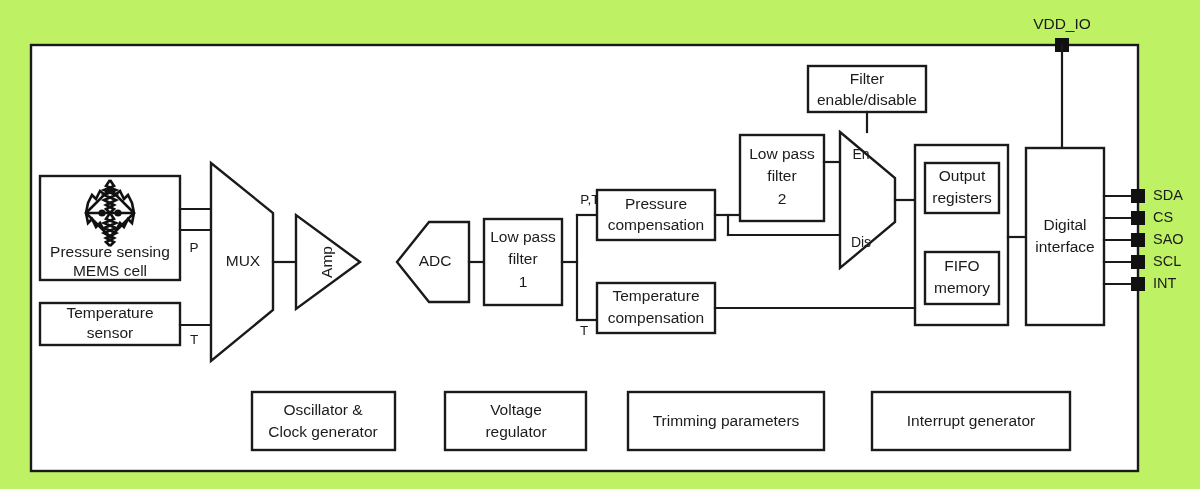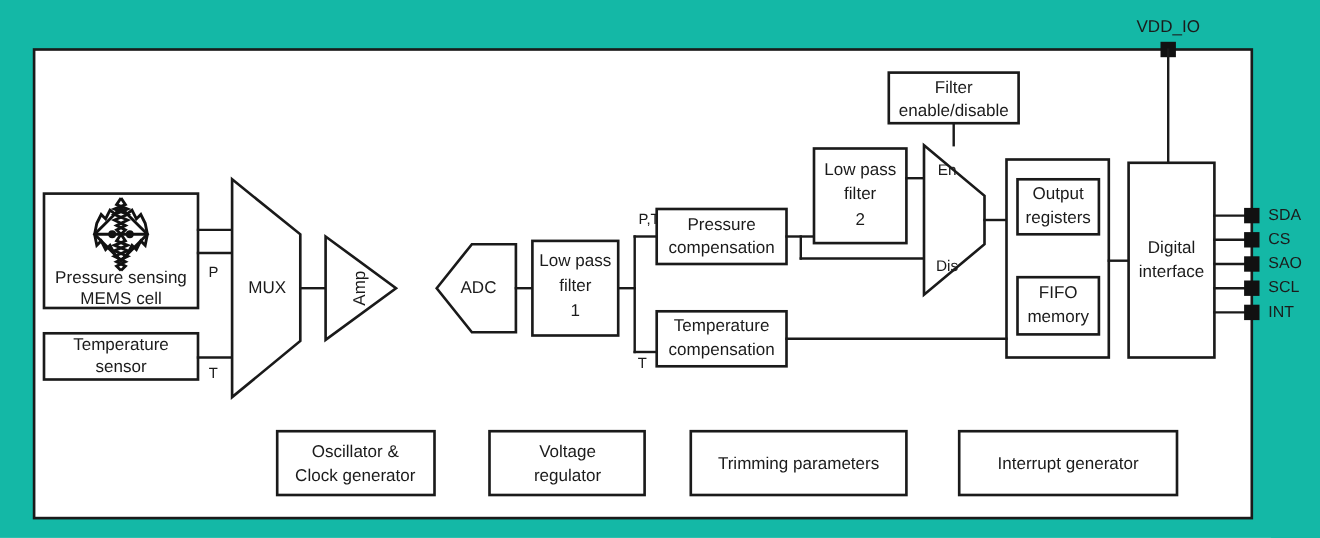--- a/index.html
+++ b/index.html
@@ -1,18 +1,18 @@
 <!DOCTYPE html>
 <html><head>
 <meta charset="utf-8">
 <style>
   html,body{margin:0;padding:0;background:#ffffff;}
   body{width:1200px;height:489px;overflow:hidden;
        font-family:"Liberation Sans","DejaVu Sans",sans-serif;}
-  #diagram{position:relative;width:1200px;height:489px;background:#14b8a6;}
+  #diagram{position:relative;width:1200px;height:489px;background:#bef264;}
   svg{display:block;}
   .box{fill:#ffffff;stroke:#1a1a1a;stroke-width:2.4;}
   .wire{fill:none;stroke:#1a1a1a;stroke-width:2.2;stroke-linecap:square;}
   .pad{fill:#111111;stroke:none;}
   .res{fill:none;stroke:#111111;stroke-width:2.6;stroke-linejoin:miter;}
   .dot{fill:#111111;}
   text{fill:#1b1b1b;font-family:"Liberation Sans","DejaVu Sans",sans-serif;
        dominant-baseline:middle;}
   .lbl{font-size:15.5px;text-anchor:middle;}
   .lbl-sm{font-size:14px;text-anchor:middle;}

